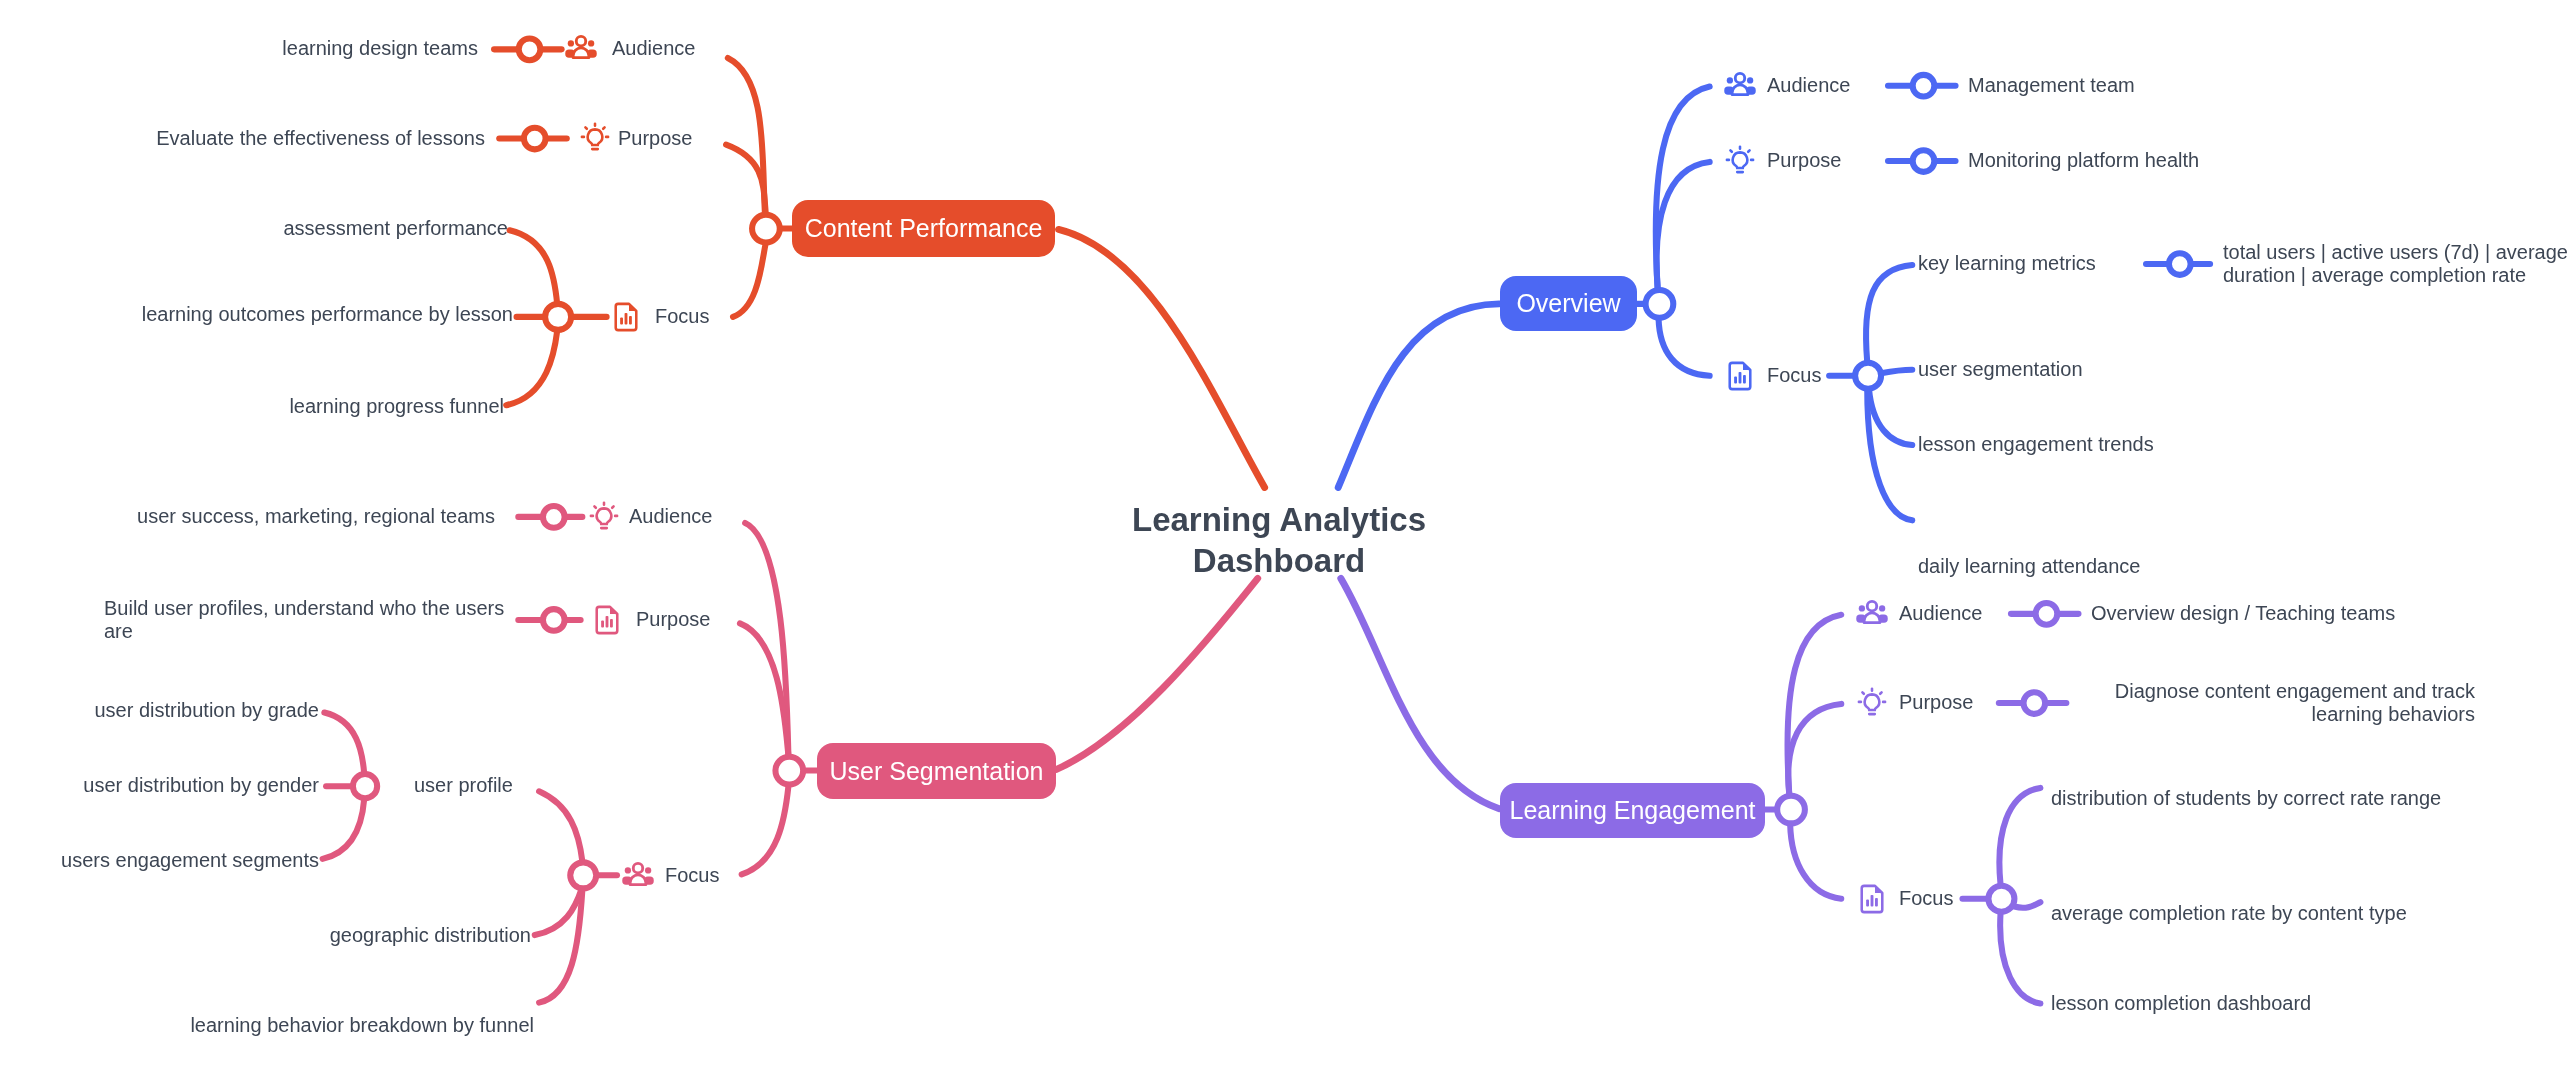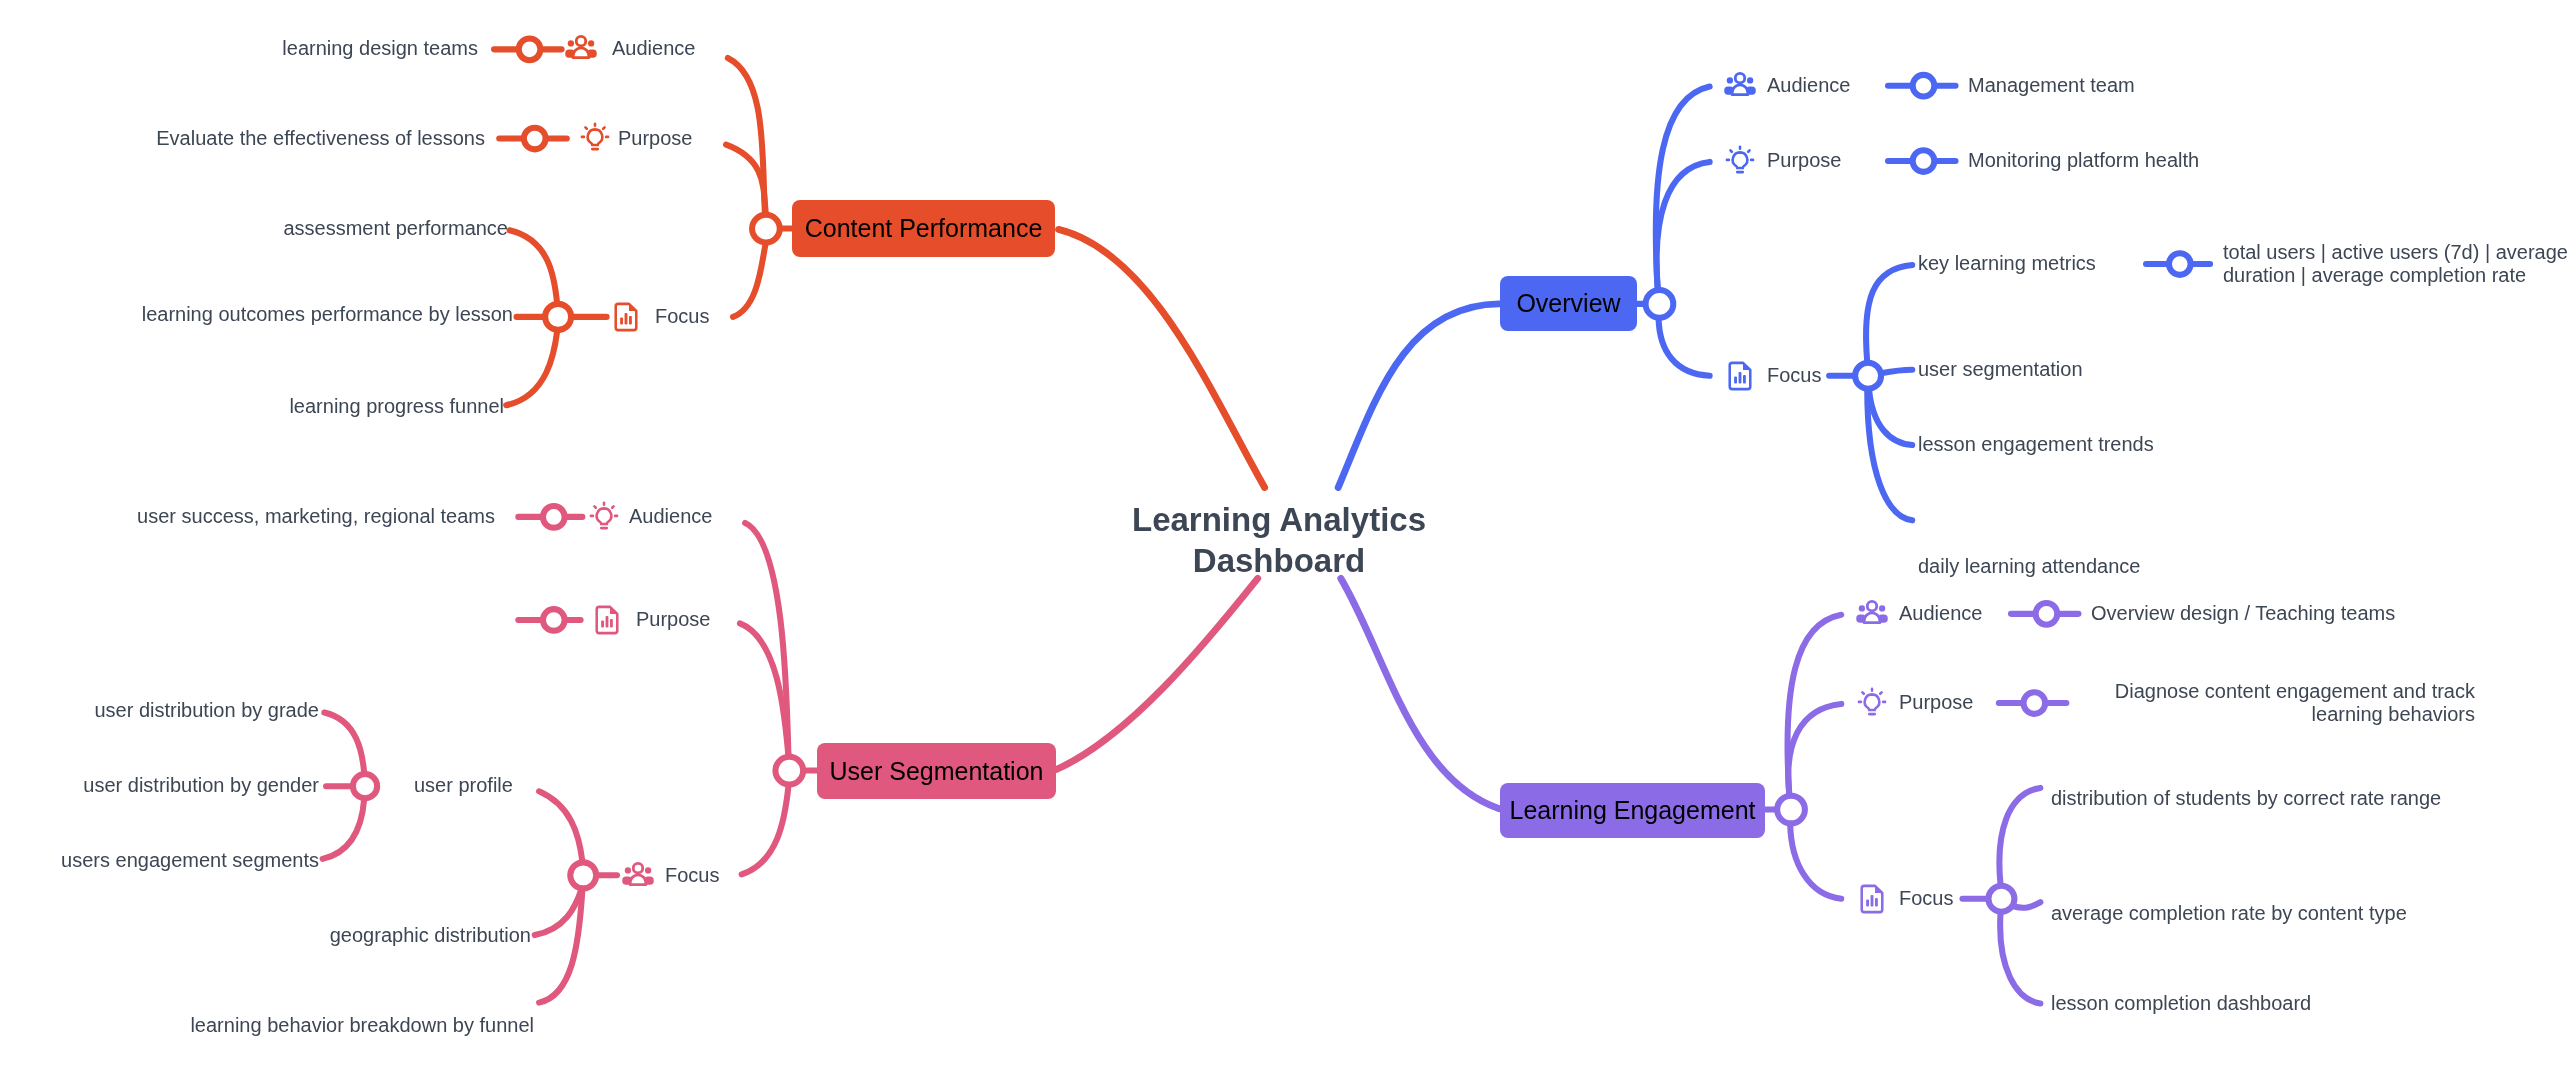--- a/index.html
+++ b/index.html
@@ -11,21 +11,21 @@
   svg.links{position:absolute;left:0;top:0;width:2576px;height:1084px;pointer-events:none;}
   .ln{fill:none;stroke-width:7px;stroke-linecap:round;}
   .main{stroke-width:8px;}
   .ring{fill:#ffffff;stroke-width:7px;}
   .st-red{stroke:var(--red);} .st-pink{stroke:var(--pink);}
   .st-blue{stroke:var(--blue);} .st-purple{stroke:var(--purple);}
   .t{position:absolute;font-size:20px;line-height:1.17;color:var(--text);white-space:nowrap;}
   .t.wrap{white-space:normal;}
   .vc{transform:translateY(-50%);}
   .pill{position:absolute;display:flex;align-items:center;justify-content:center;
-        color:#000000;font-size:25px;border-radius:8px;}
+        color:#ffffff;font-size:25px;border-radius:16px;}
   .bg-red{background:var(--red);} .bg-pink{background:var(--pink);}
   .bg-blue{background:var(--blue);} .bg-purple{background:var(--purple);}
   .icon{position:absolute;width:36px;height:36px;}
   .ic-red{color:var(--red);} .ic-pink{color:var(--pink);}
   .ic-blue{color:var(--blue);} .ic-purple{color:var(--purple);}
   #root-title{position:absolute;left:1106px;top:499px;width:346px;text-align:center;
               font-size:33px;line-height:1.25;font-weight:bold;color:var(--text);}
 </style>
 </head>
 <body>
@@ -174,20 +174,21 @@
   <div class="t vc" style="right:2068px;top:229px;">assessment performance</div>
   <div class="t vc wrap" style="right:2063px;top:315px;max-width:390px;">learning outcomes performance by lesson</div>
   <div class="t vc" style="right:2072px;top:407px;">learning progress funnel</div>
 
   <div class="pill bg-pink" style="left:817px;top:743px;width:239px;height:56px;">User Segmentation</div>
   <div class="t vc wrap" style="right:2081px;top:517px;max-width:407px;">user success, marketing, regional teams</div>
   <svg class="icon ic-pink" style="left:586px;top:499px;" viewBox="0 0 42 42" width="36" height="36">
       <use href="#i-bulb"></use>
     </svg>
   <div class="t vc" style="left:629px;top:517px;">Audience</div>
+  <div class="t vc wrap" style="right:2065px;top:620px;max-width:407px;">Build user profiles, understand who the users are</div>
   <svg class="icon ic-pink" style="left:589px;top:602px;" viewBox="0 0 42 42" width="36" height="36">
       <use href="#i-chartdoc"></use>
     </svg>
   <div class="t vc" style="left:636px;top:620px;">Purpose</div>
   <div class="t vc" style="right:2257px;top:711px;">user distribution by grade</div>
   <div class="t vc" style="right:2257px;top:786px;">user distribution by gender</div>
   <div class="t vc" style="right:2257px;top:861px;">users engagement segments</div>
   <div class="t vc" style="left:414px;top:786px;">user profile</div>
   <svg class="icon ic-pink" style="left:620px;top:858px;" viewBox="0 0 42 42" width="36" height="36">
       <use href="#i-people"></use>

